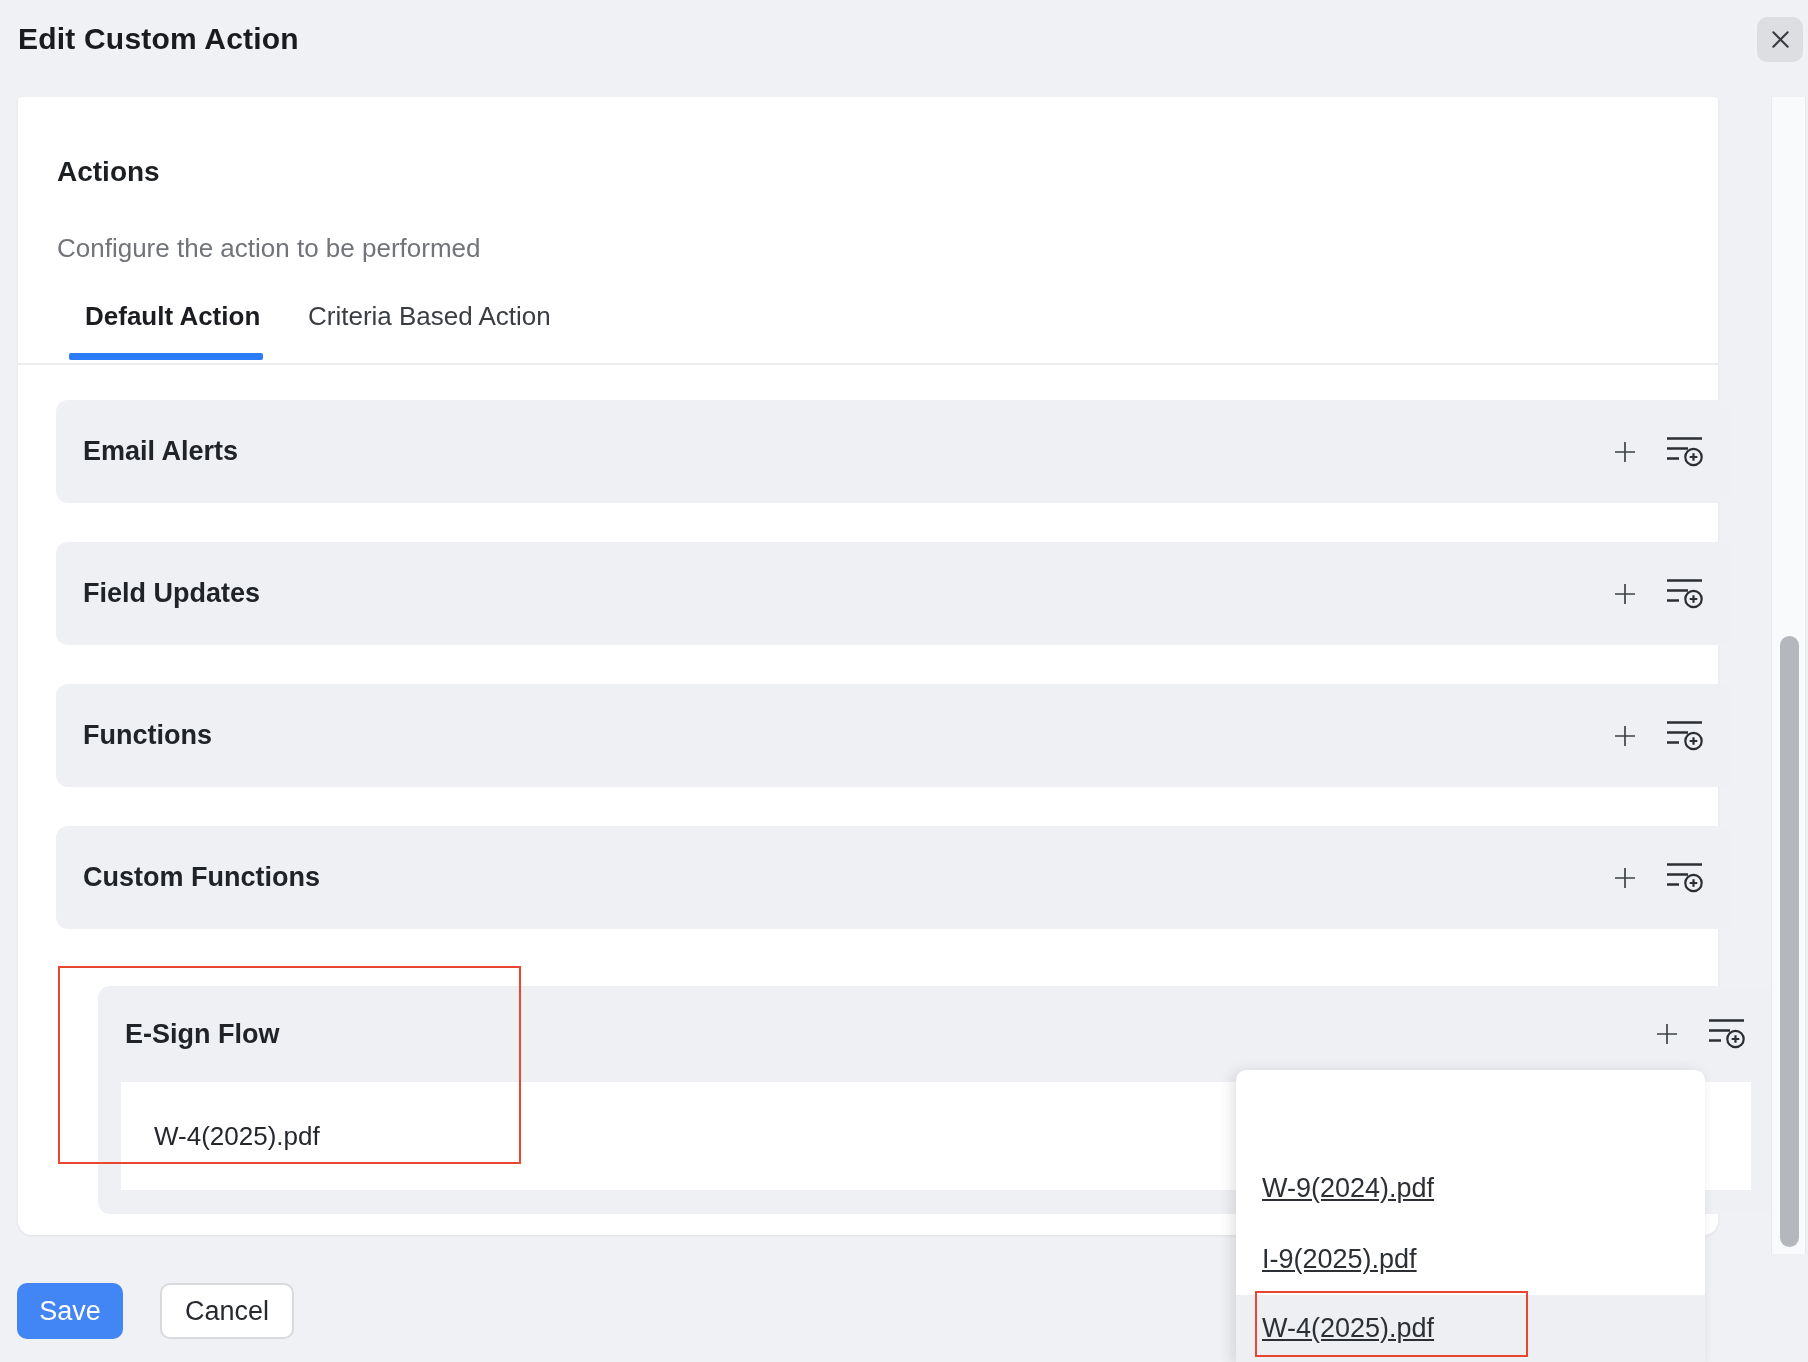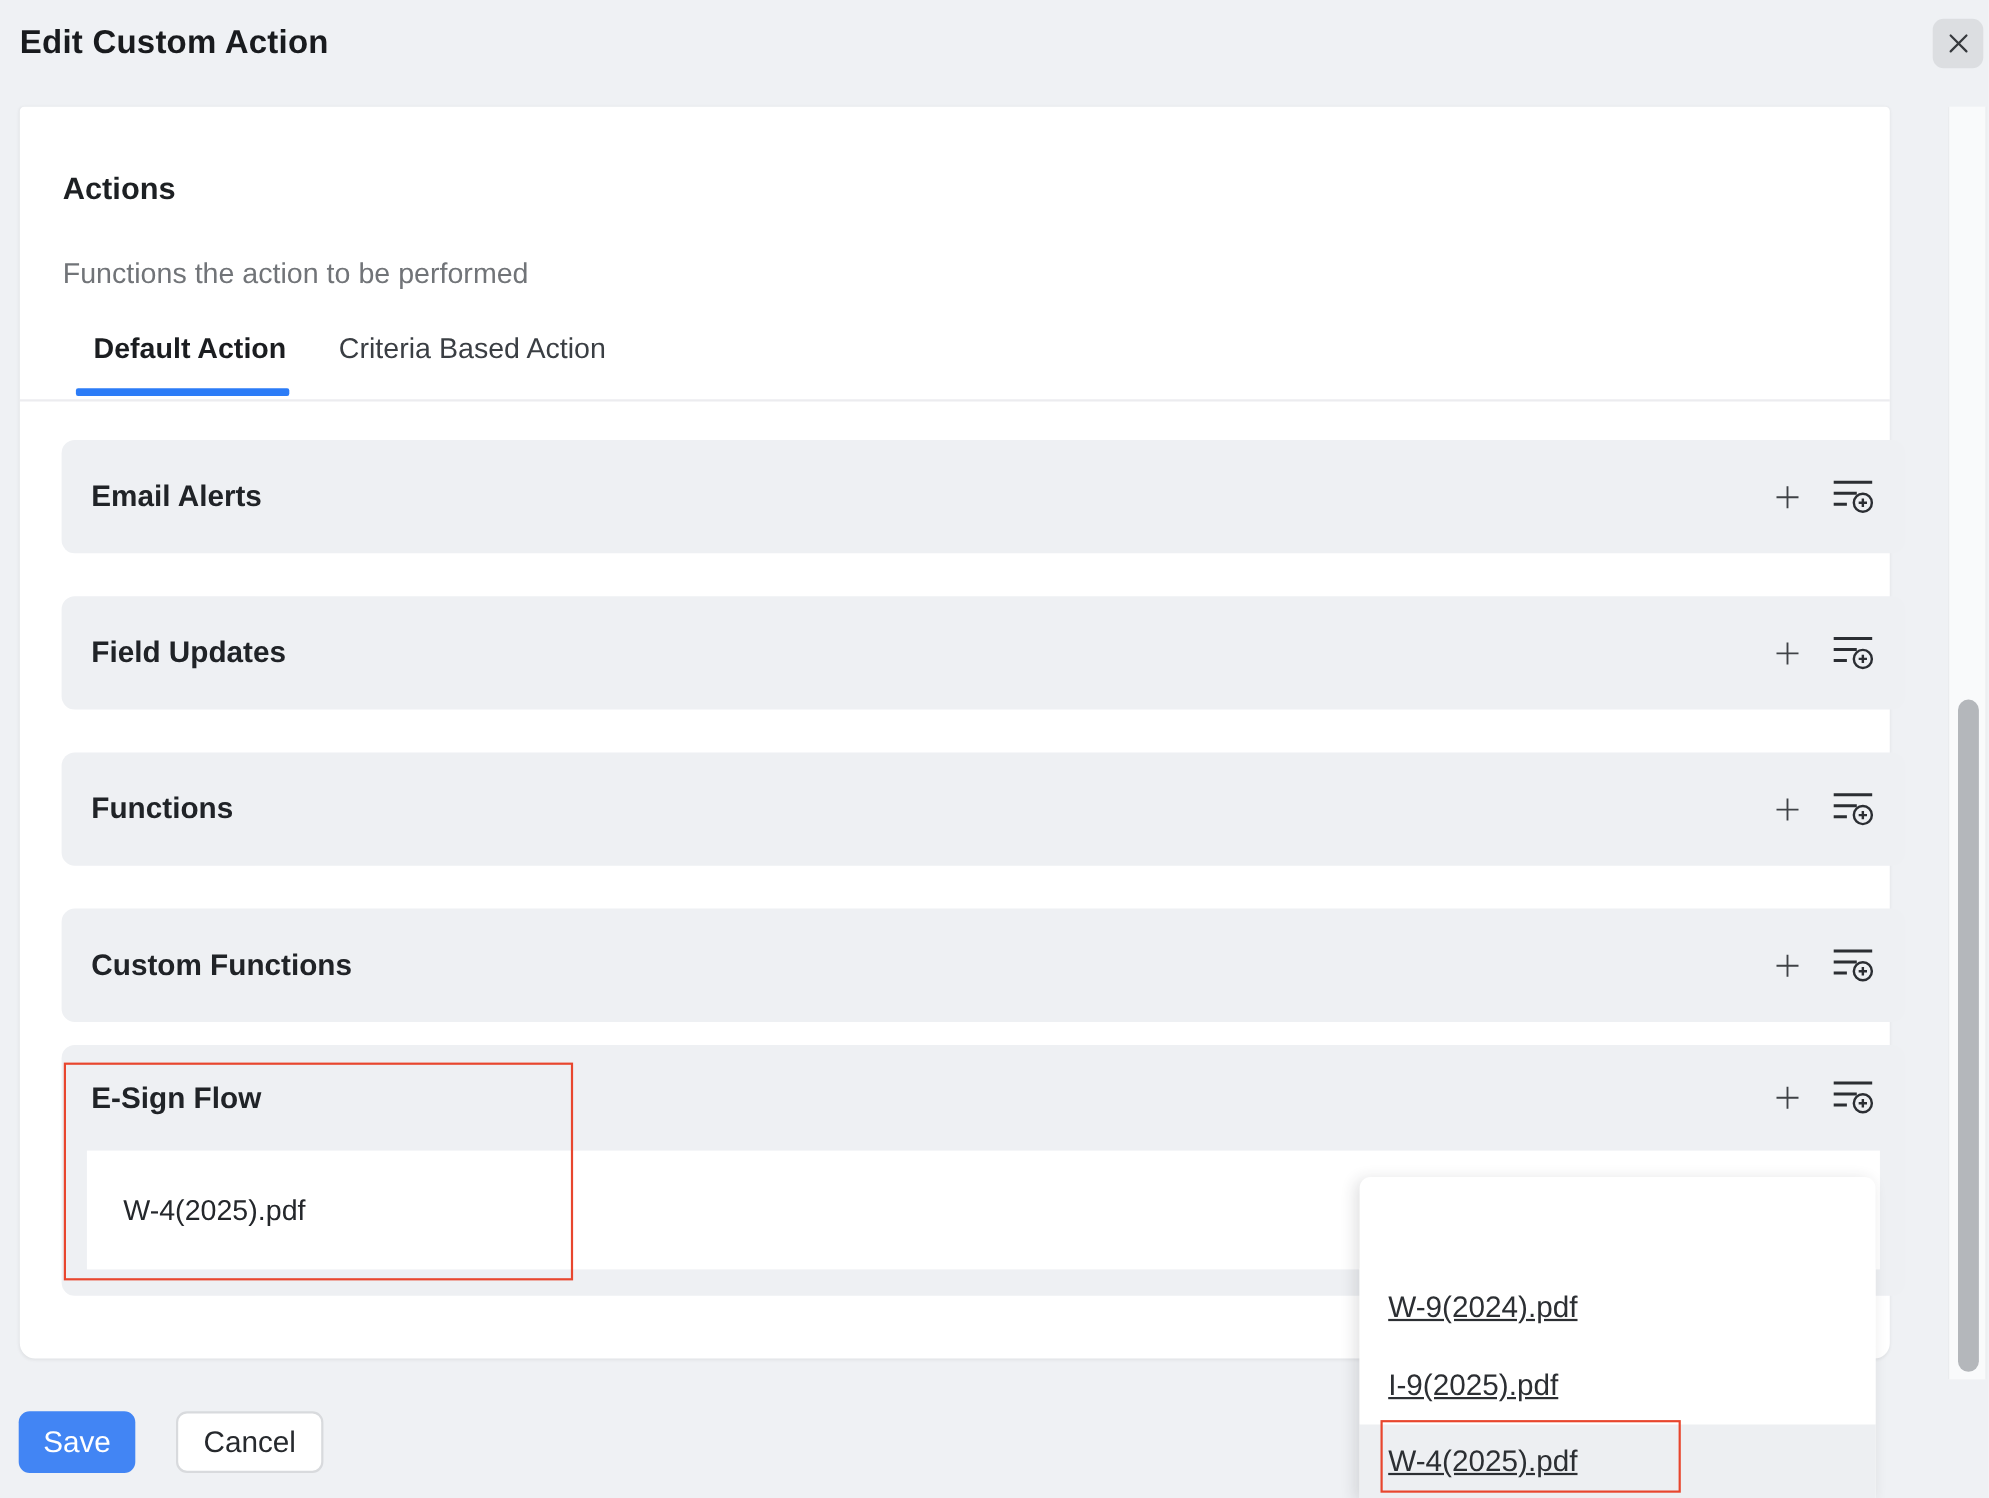--- a/index.html
+++ b/index.html
@@ -56,21 +56,21 @@
     position:absolute;left:27px;top:0;height:103px;display:flex;align-items:center;
     font-size:27px;font-weight:600;color:#202327;
   }
   .icon-plus{
     position:absolute;right:96px;top:50%;margin-top:-11px;width:22px;height:22px;cursor:pointer;
   }
   .icon-listadd{
     position:absolute;right:28px;top:50%;margin-top:-17px;width:38px;height:34px;cursor:pointer;
   }
   
-  .panel.esign{top:853px;height:228px;}
+  .panel.esign{top:889px;height:228px;margin-left:42px;}
   .esign-header{position:absolute;left:0;top:0;width:100%;height:96px;}
   .esign-header .panel-label{height:96px;}
   .esign-header .icon-plus,.esign-header .icon-listadd{top:48px;}
   .esign-row{
     position:absolute;left:23px;top:96px;width:1630px;height:108px;
     background:#ffffff;display:flex;align-items:center;padding-left:33px;box-sizing:border-box;
     font-size:26px;color:#24272b;cursor:pointer;
   }
   
   .red-box{
@@ -135,21 +135,21 @@
   <span style="display:flex;">
     <svg width="23" height="23" viewBox="0 0 24 24">
         <path d="M4.5 4.5 L19.5 19.5 M19.5 4.5 L4.5 19.5" stroke="#36393d" stroke-width="2.1" stroke-linecap="round"></path>
       </svg>
   </span>
 </div>
 
 <div class="container">
 
   <div class="actions-heading">Actions</div>
-  <div class="actions-subtitle">Functions the action to be performed</div>
+  <div class="actions-subtitle">Configure the action to be performed</div>
 
   <div class="tab active">Default Action</div>
   <div class="tab inactive">Criteria Based Action</div>
   <div class="tab-underline"></div>
   <div class="tabbar-border"></div>
 
   <div class="panel" style="top:303px;">
     <div class="panel-label">Email Alerts</div>
     <span class="icon-plus">
       <svg width="22" height="22" viewBox="0 0 22 22">

